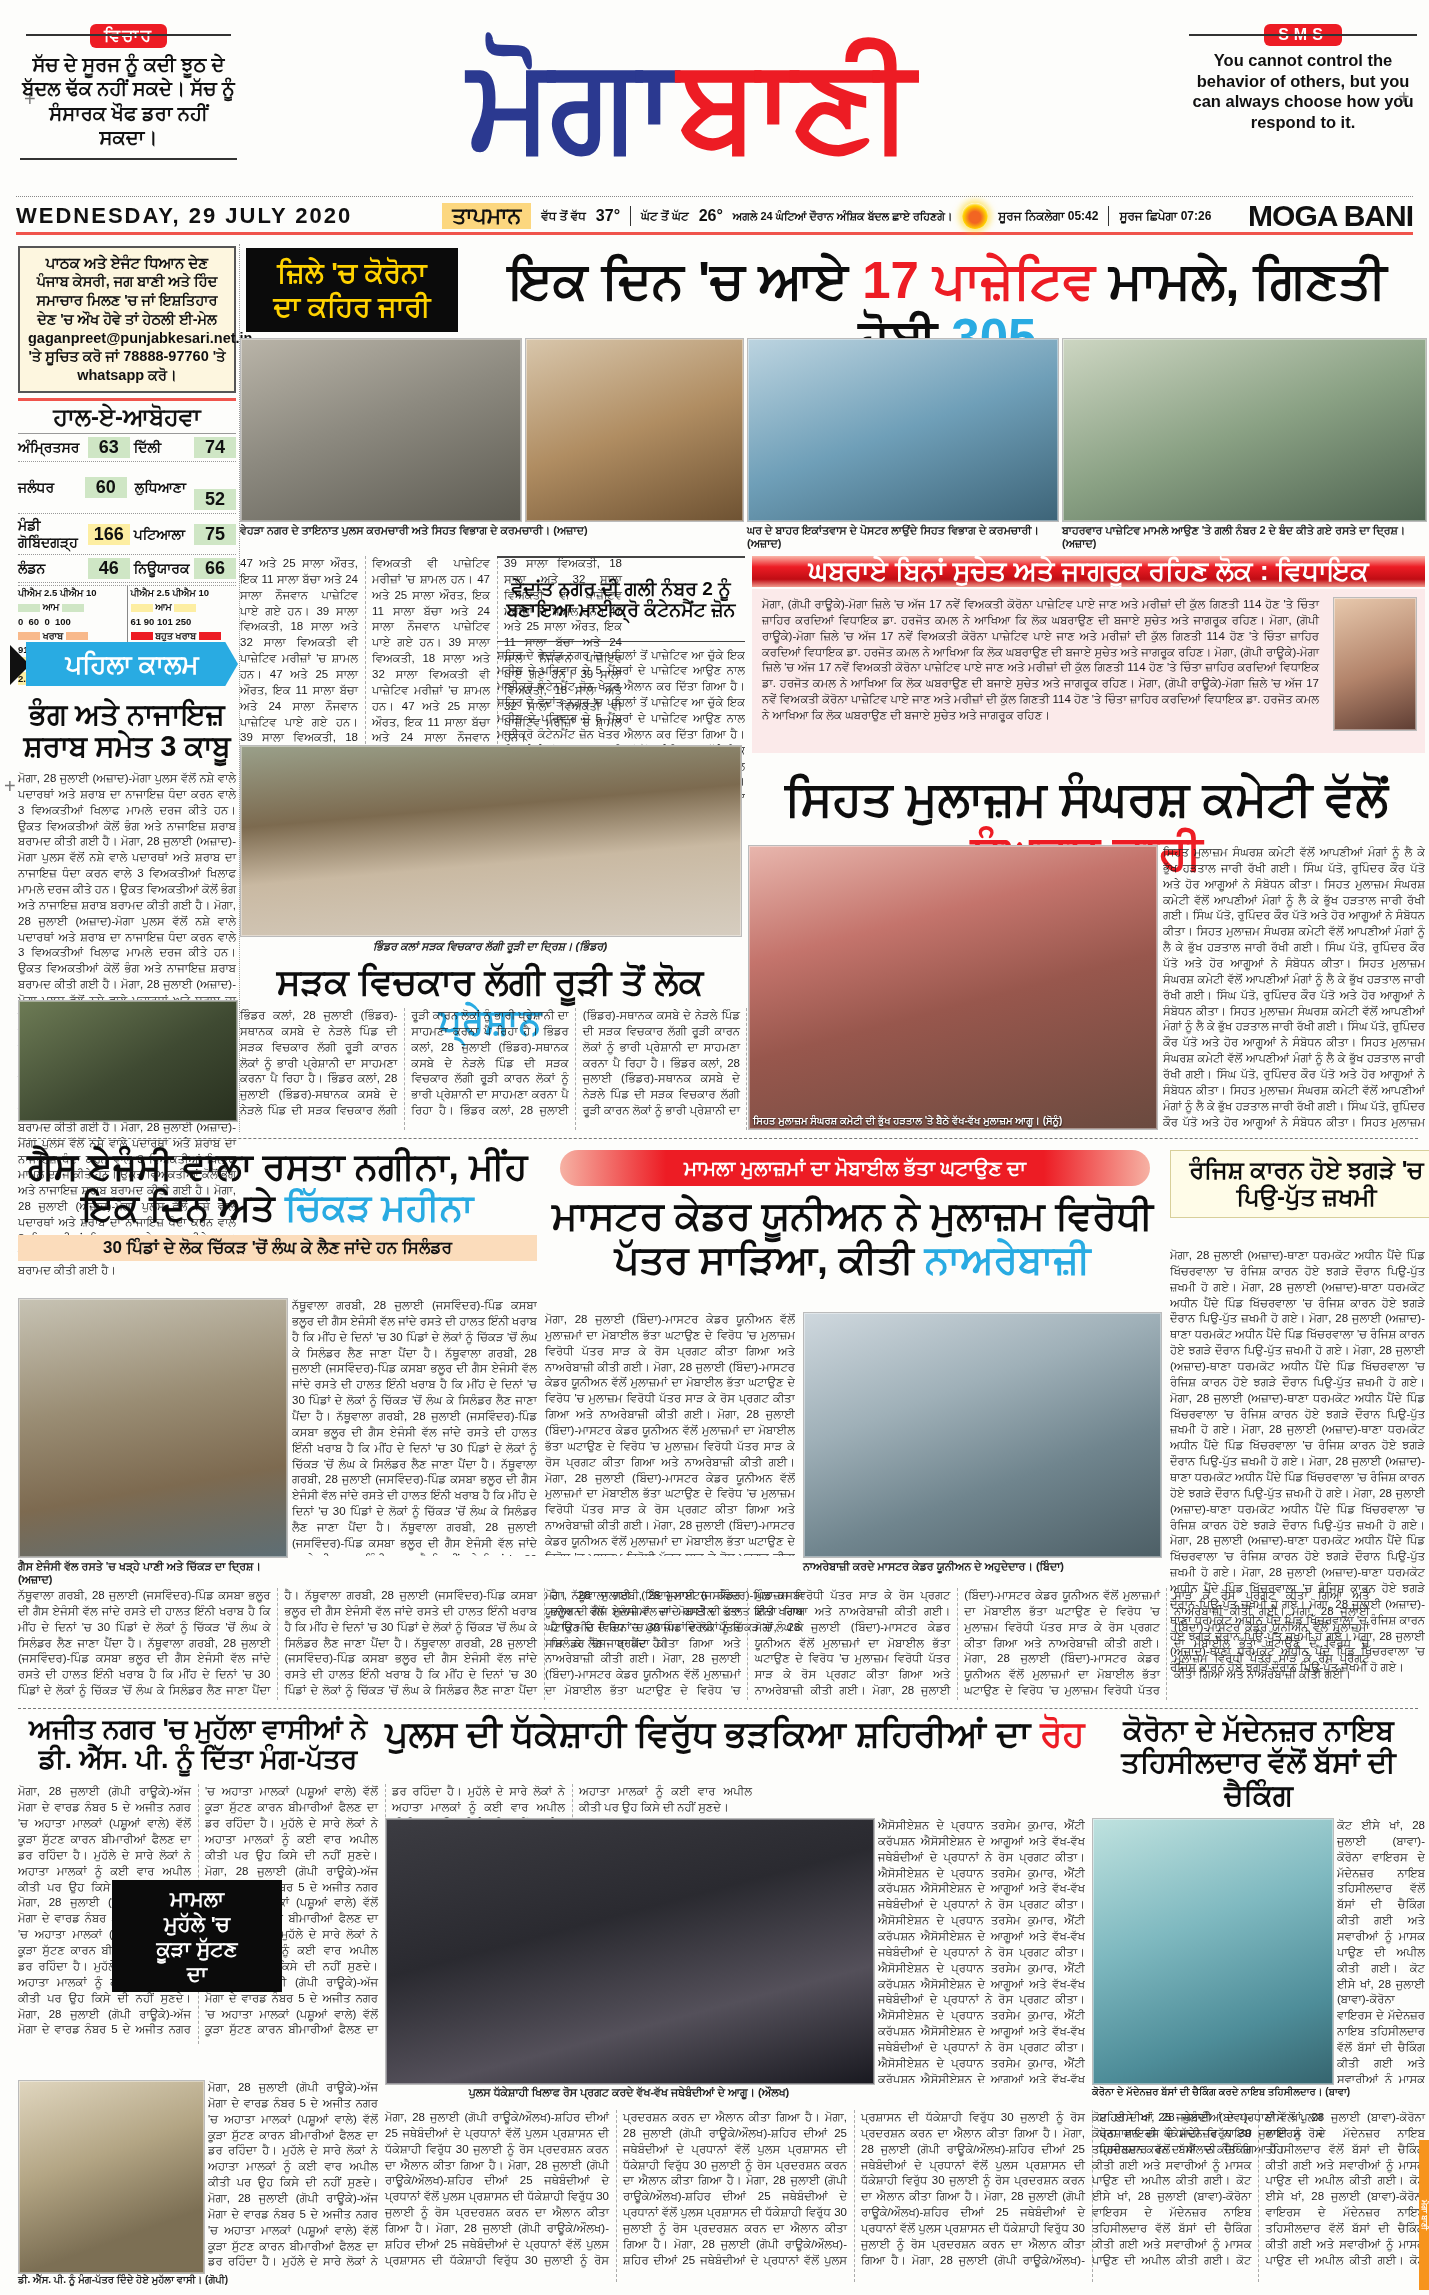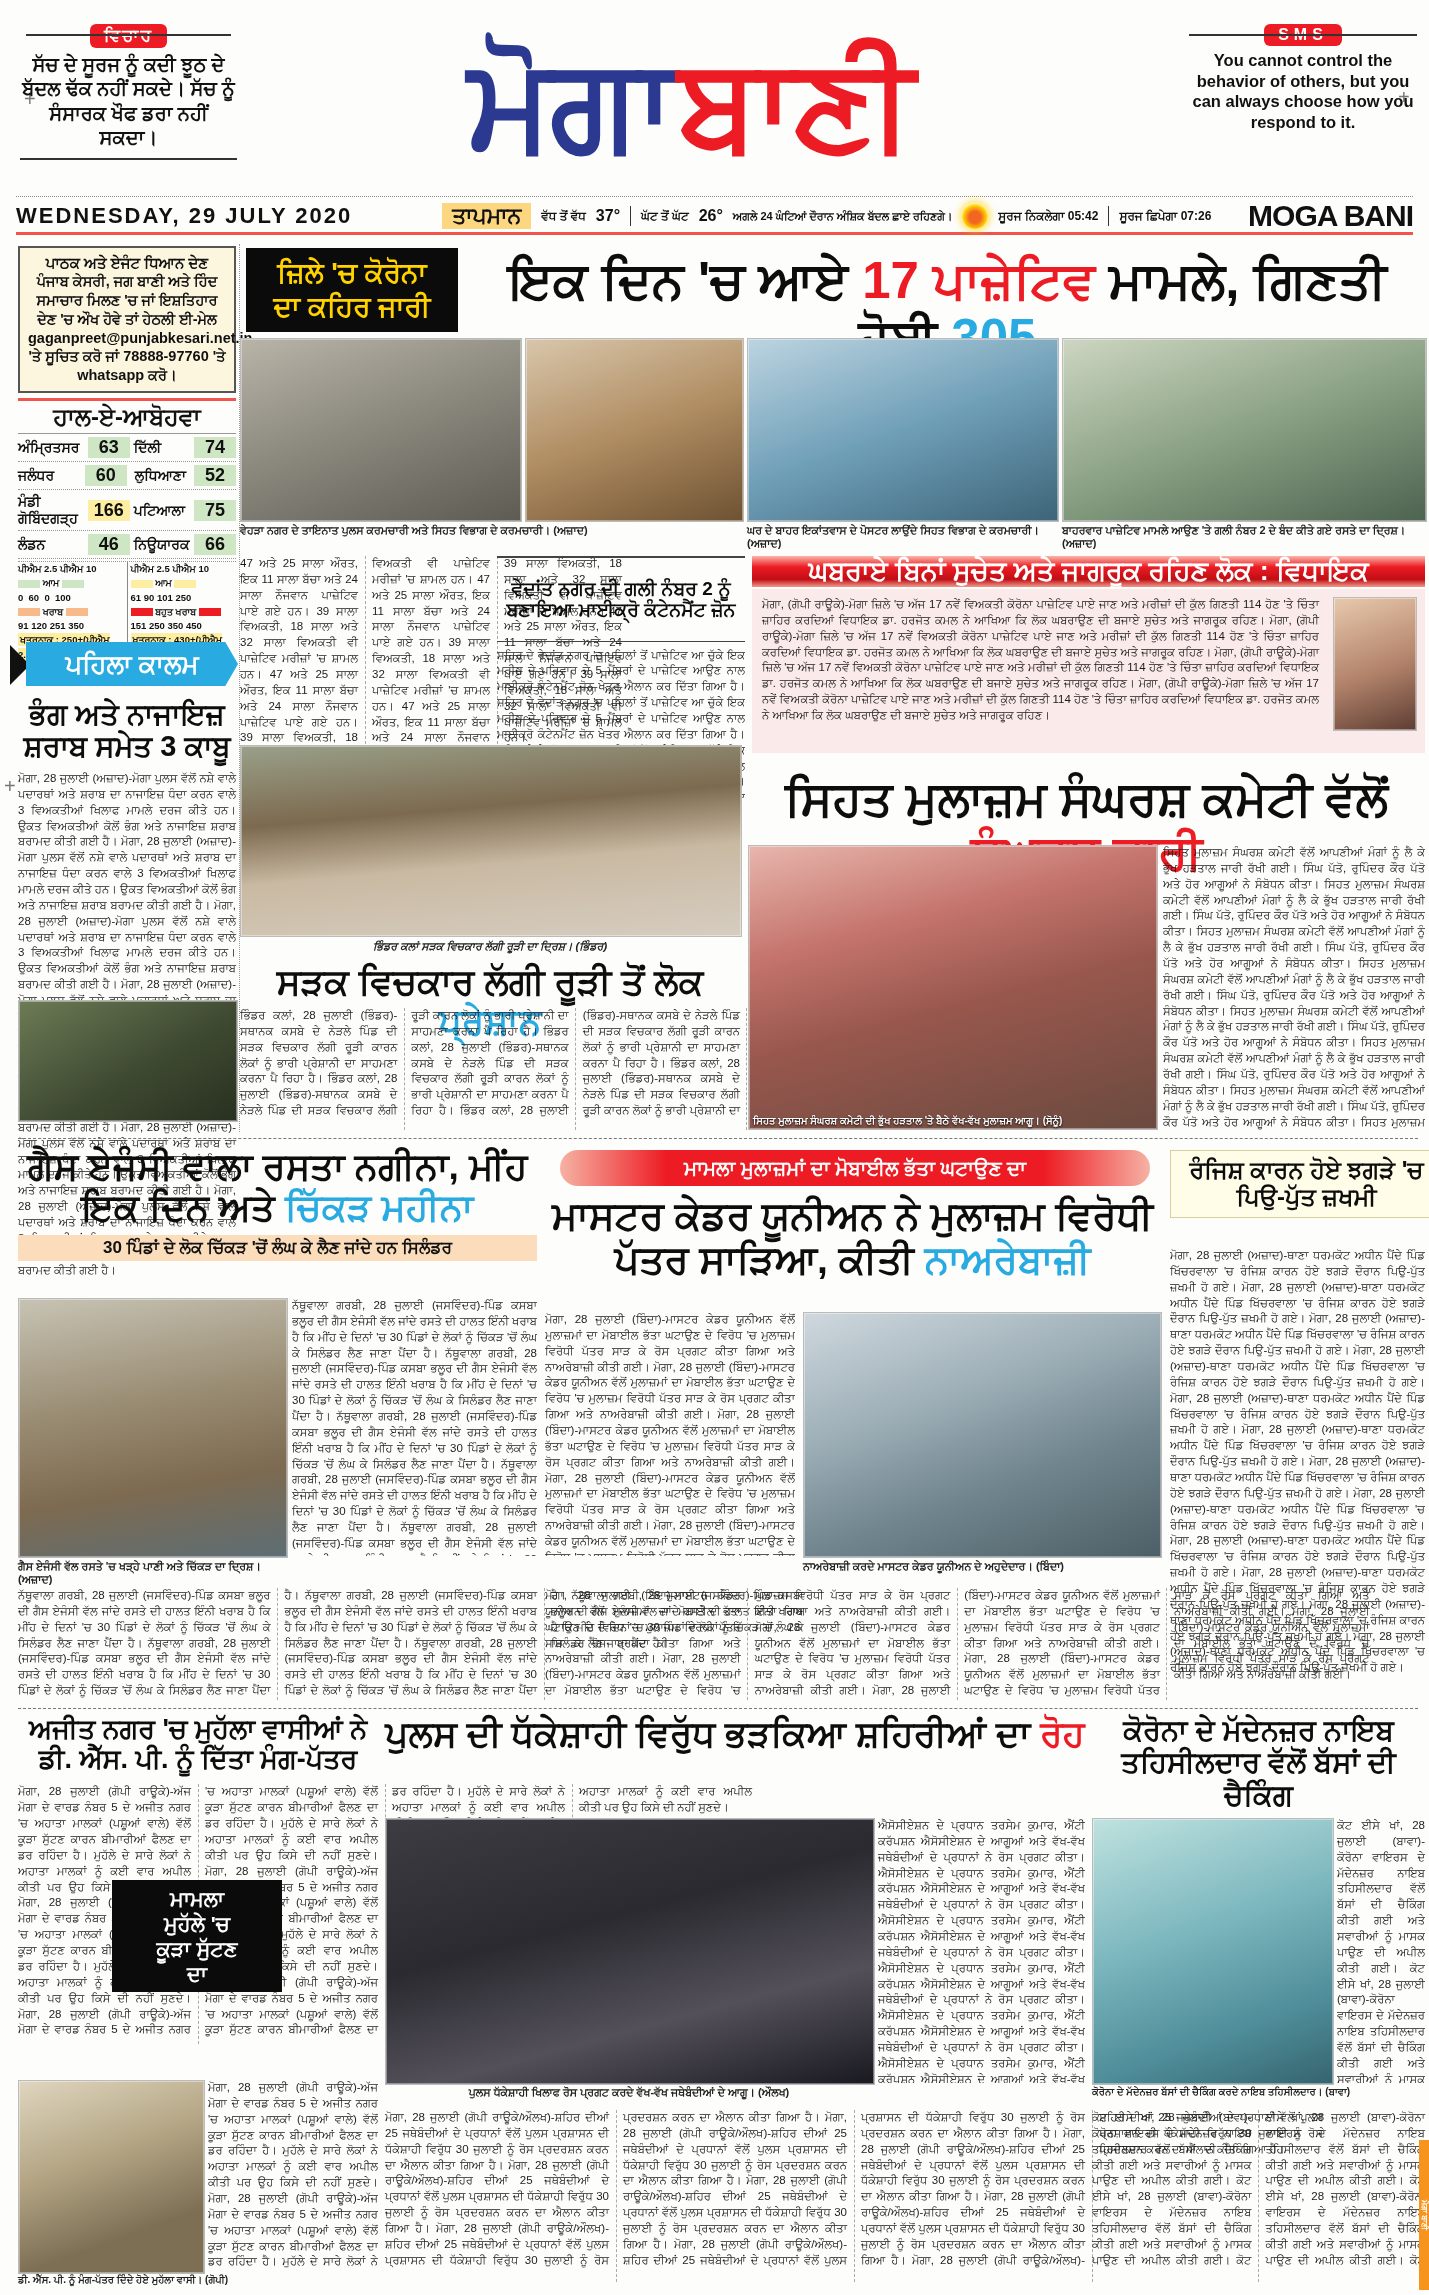--- a/index.html
+++ b/index.html
@@ -102,21 +102,21 @@
         <div style="display: flex; align-items: center; gap: 4px; border-bottom: 1px dotted rgb(153, 153, 153); padding: 3px 0px;">
           <div class="wx-name" style="flex: 1.4 1 0%;">ਅੰਮ੍ਰਿਤਸਰ</div>
           <div class="wx-val" style="flex: 0 0 34px;">63</div>
           <div class="wx-name" style="flex: 1.2 1 0%;">ਦਿੱਲੀ</div>
           <div class="wx-val" style="flex: 0 0 34px;">74</div>
         </div>
         <div style="display: flex; align-items: center; gap: 8px; border-bottom: 1px dotted rgb(153, 153, 153); padding: 3px 0px;">
           <div class="wx-name" style="flex: 1.4 1 0%;">ਜਲੰਧਰ</div>
           <div class="wx-val" style="flex: 0 0 34px;">60</div>
           <div class="wx-name" style="flex: 1.2 1 0%;">ਲੁਧਿਆਣਾ</div>
-          <div class="wx-val" style="flex: 0 0 34px;">52</div>
+          <div class="wx-val" style="flex: 0 0 34px; margin-top: 24px;">52</div>
         </div>
         <div style="display: flex; align-items: center; gap: 4px; border-bottom: 1px dotted rgb(153, 153, 153); padding: 3px 0px;">
           <div class="wx-name" style="flex: 1.4 1 0%;">ਮੰਡੀ ਗੋਬਿੰਦਗੜ੍ਹ</div>
           <div class="wx-val warn" style="flex: 0 0 34px;">166</div>
           <div class="wx-name" style="flex: 1.2 1 0%;">ਪਟਿਆਲਾ</div>
           <div class="wx-val" style="flex: 0 0 34px;">75</div>
         </div>
         <div style="display: flex; align-items: center; gap: 4px; border-bottom: 1px dotted rgb(153, 153, 153); padding: 3px 0px;">
           <div class="wx-name" style="flex: 1.4 1 0%;">ਲੰਡਨ</div>
           <div class="wx-val" style="flex: 0 0 34px;">46</div>

